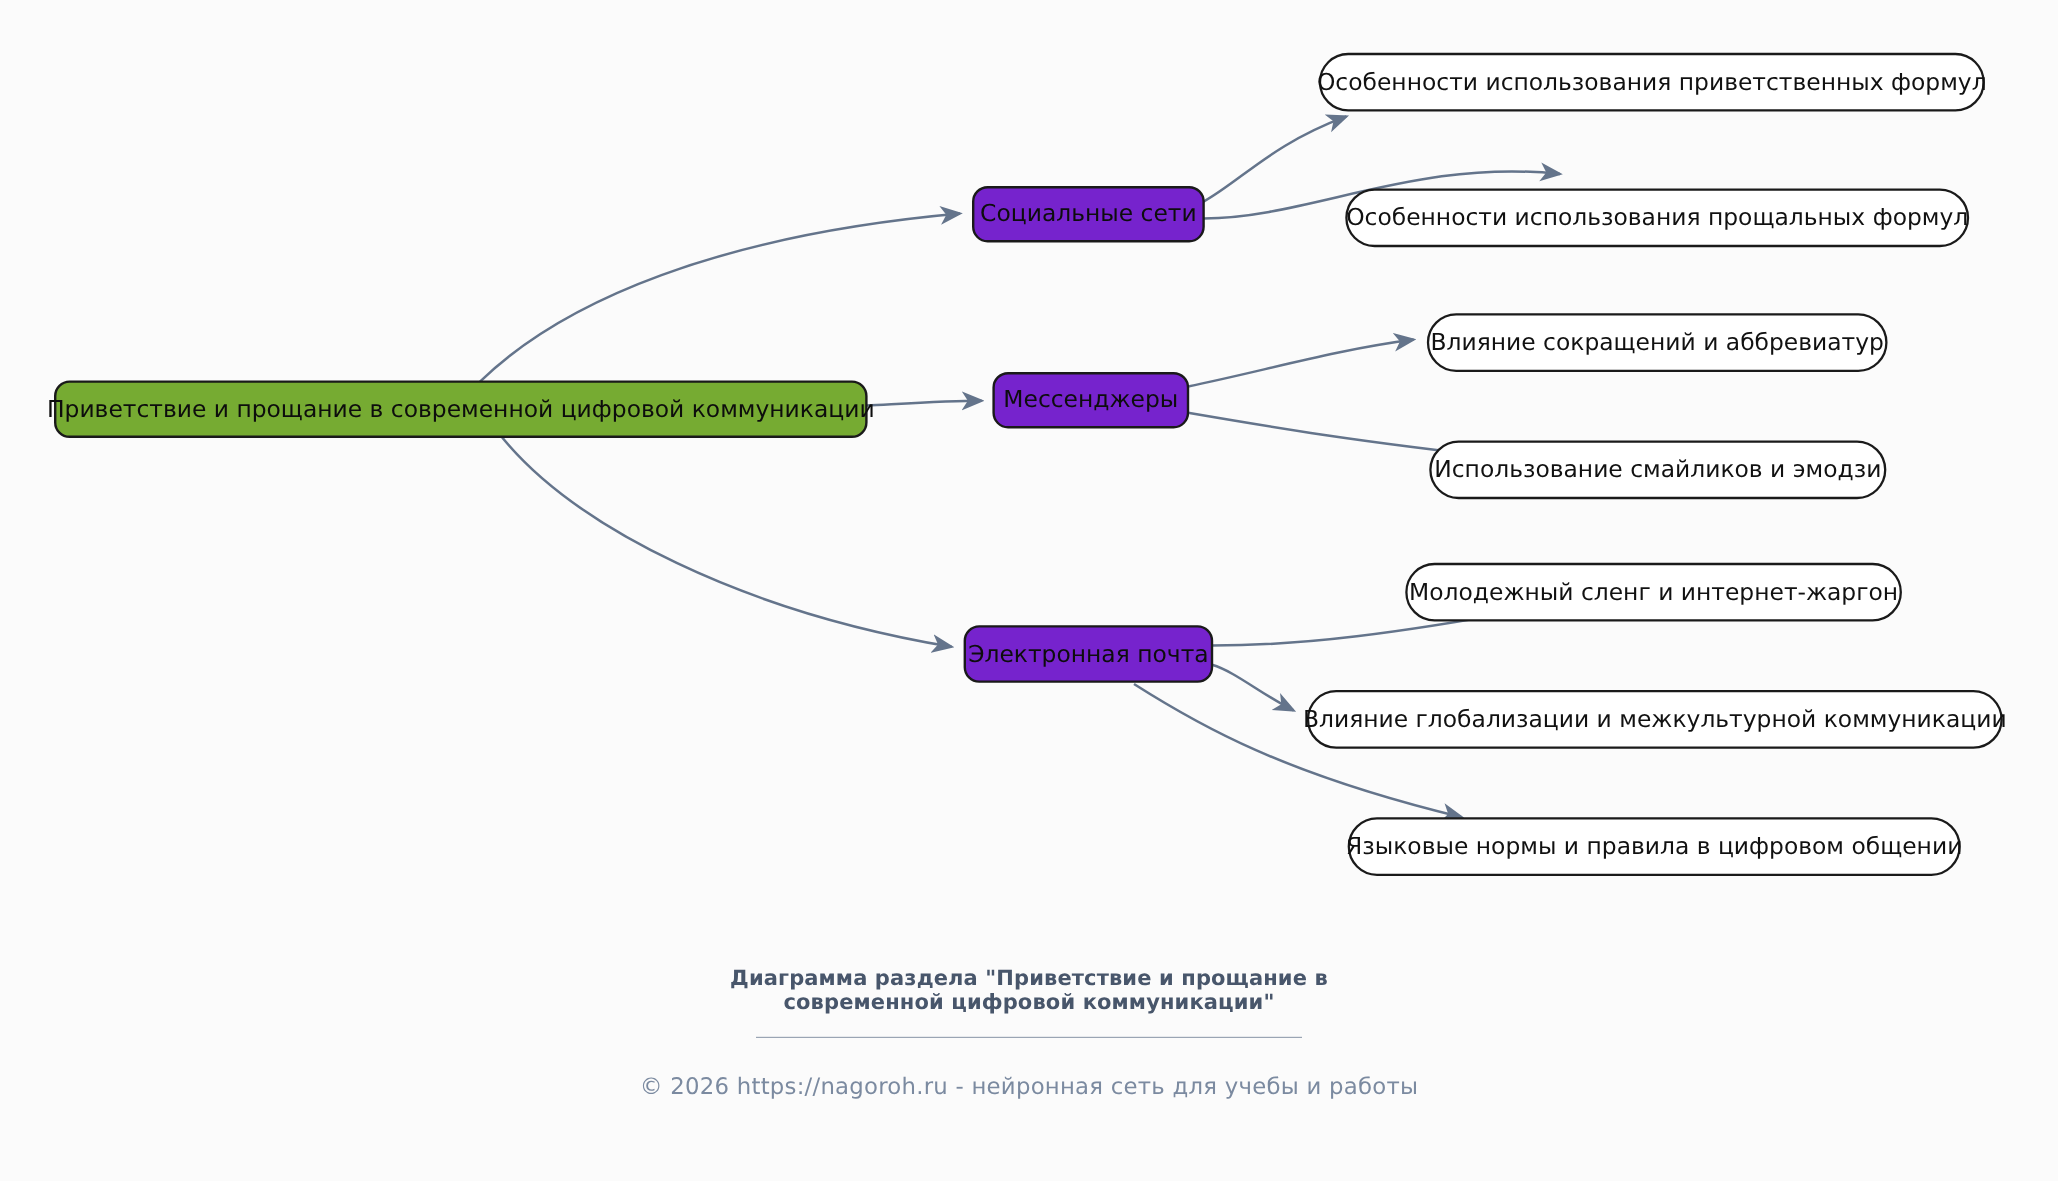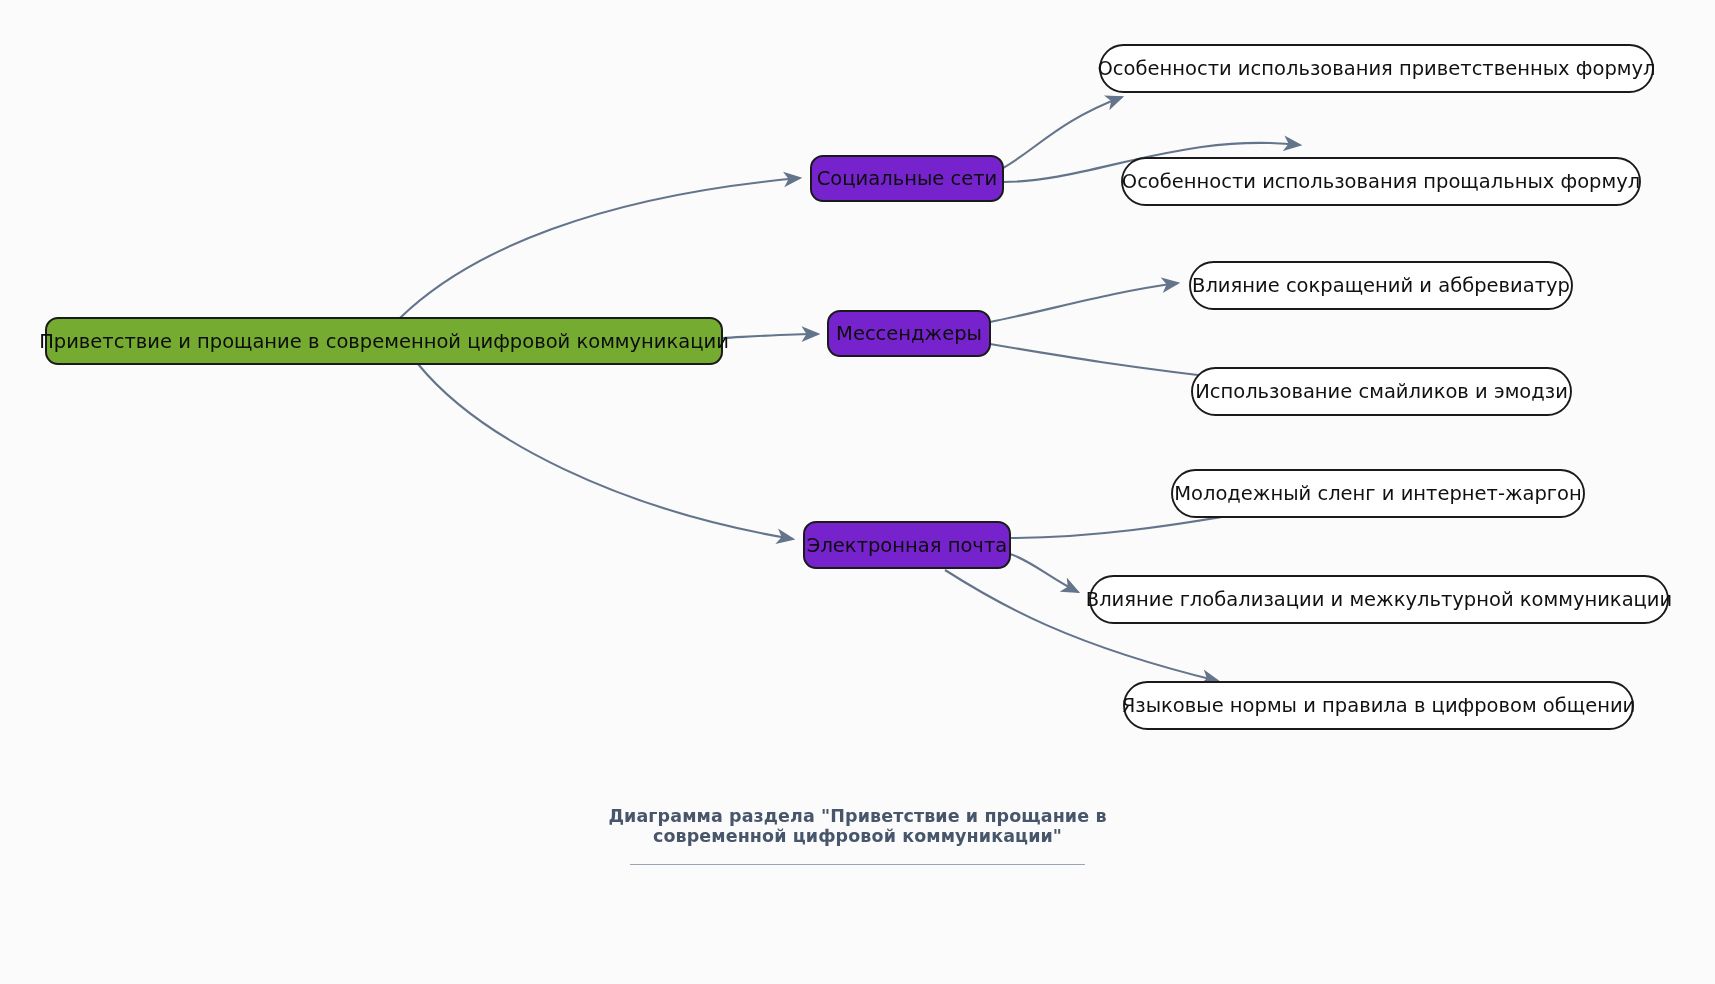--- a/index.html
+++ b/index.html
@@ -186,14 +186,15 @@
   </svg>
 
   <div class="caption-block">
     <div class="caption-center">
       <div class="caption-line">Диаграмма раздела "Приветствие и прощание в</div>
       <div class="caption-line">современной цифровой коммуникации"</div>
     </div>
     <div class="caption-rule"></div>
   </div>
 
+  <div class="footer-text">© 2026 https://nagoroh.ru - нейронная сеть для учебы и работы</div>
 
 </div>
 
 </body></html>

